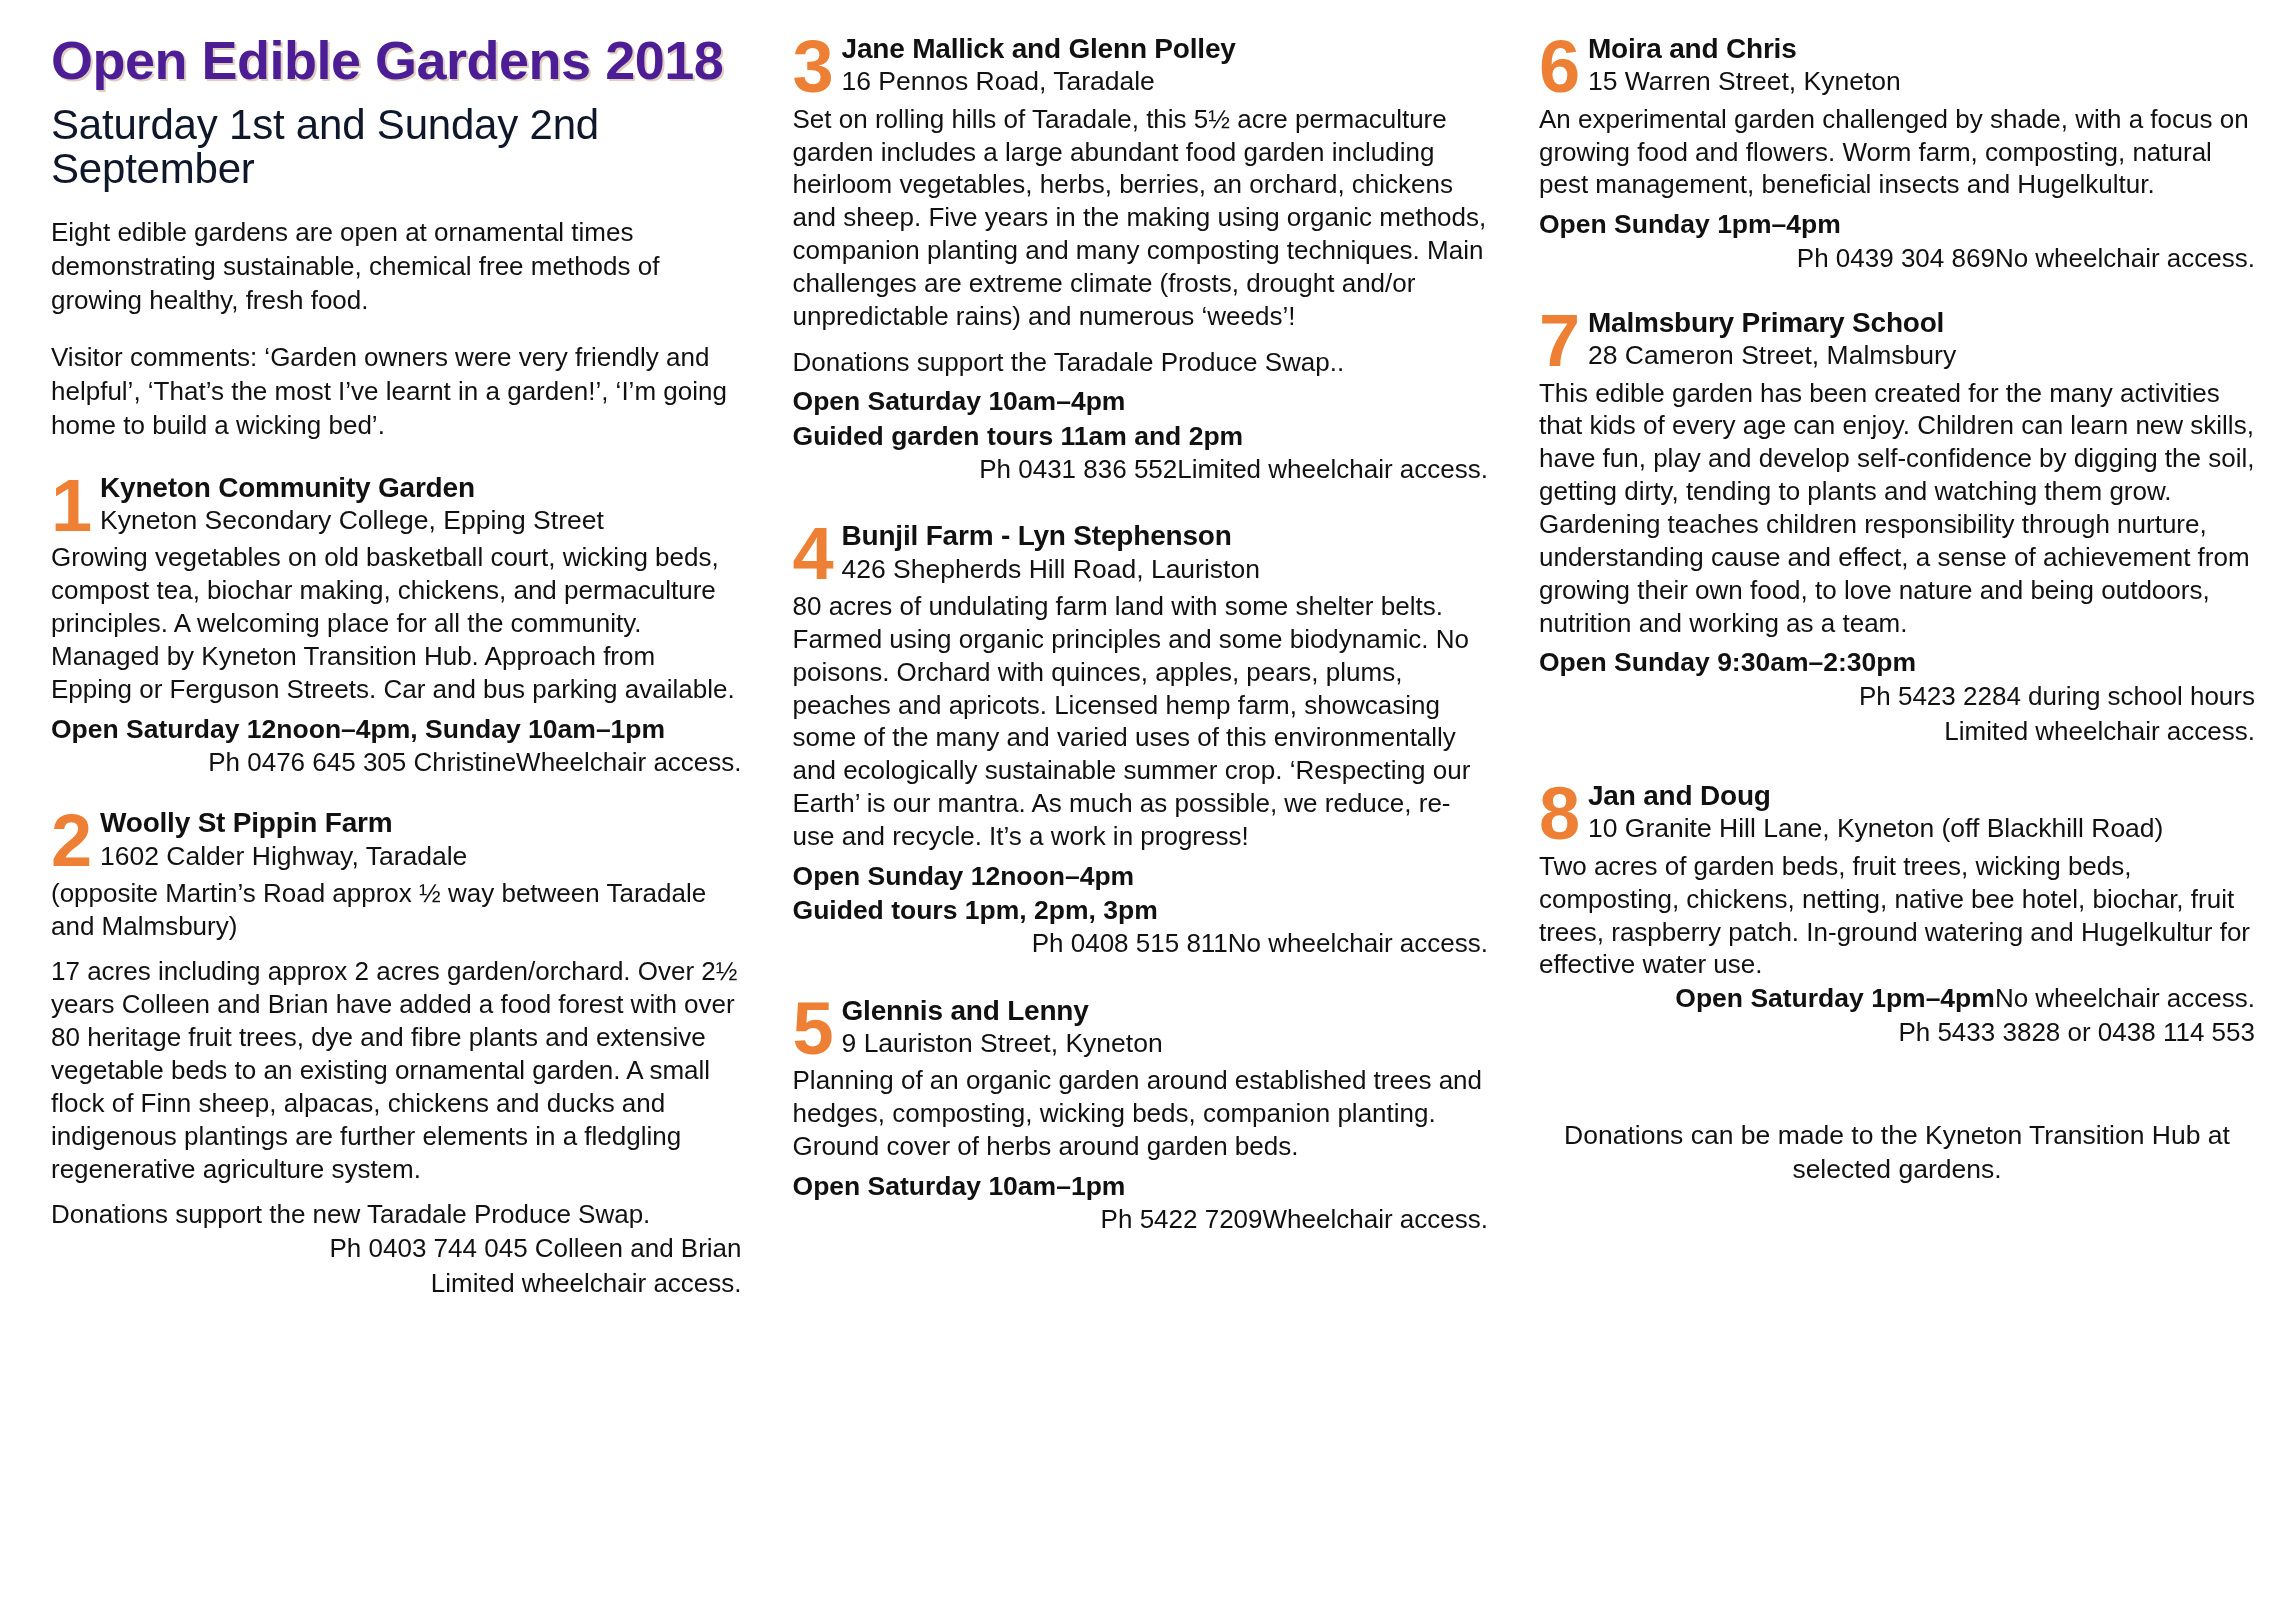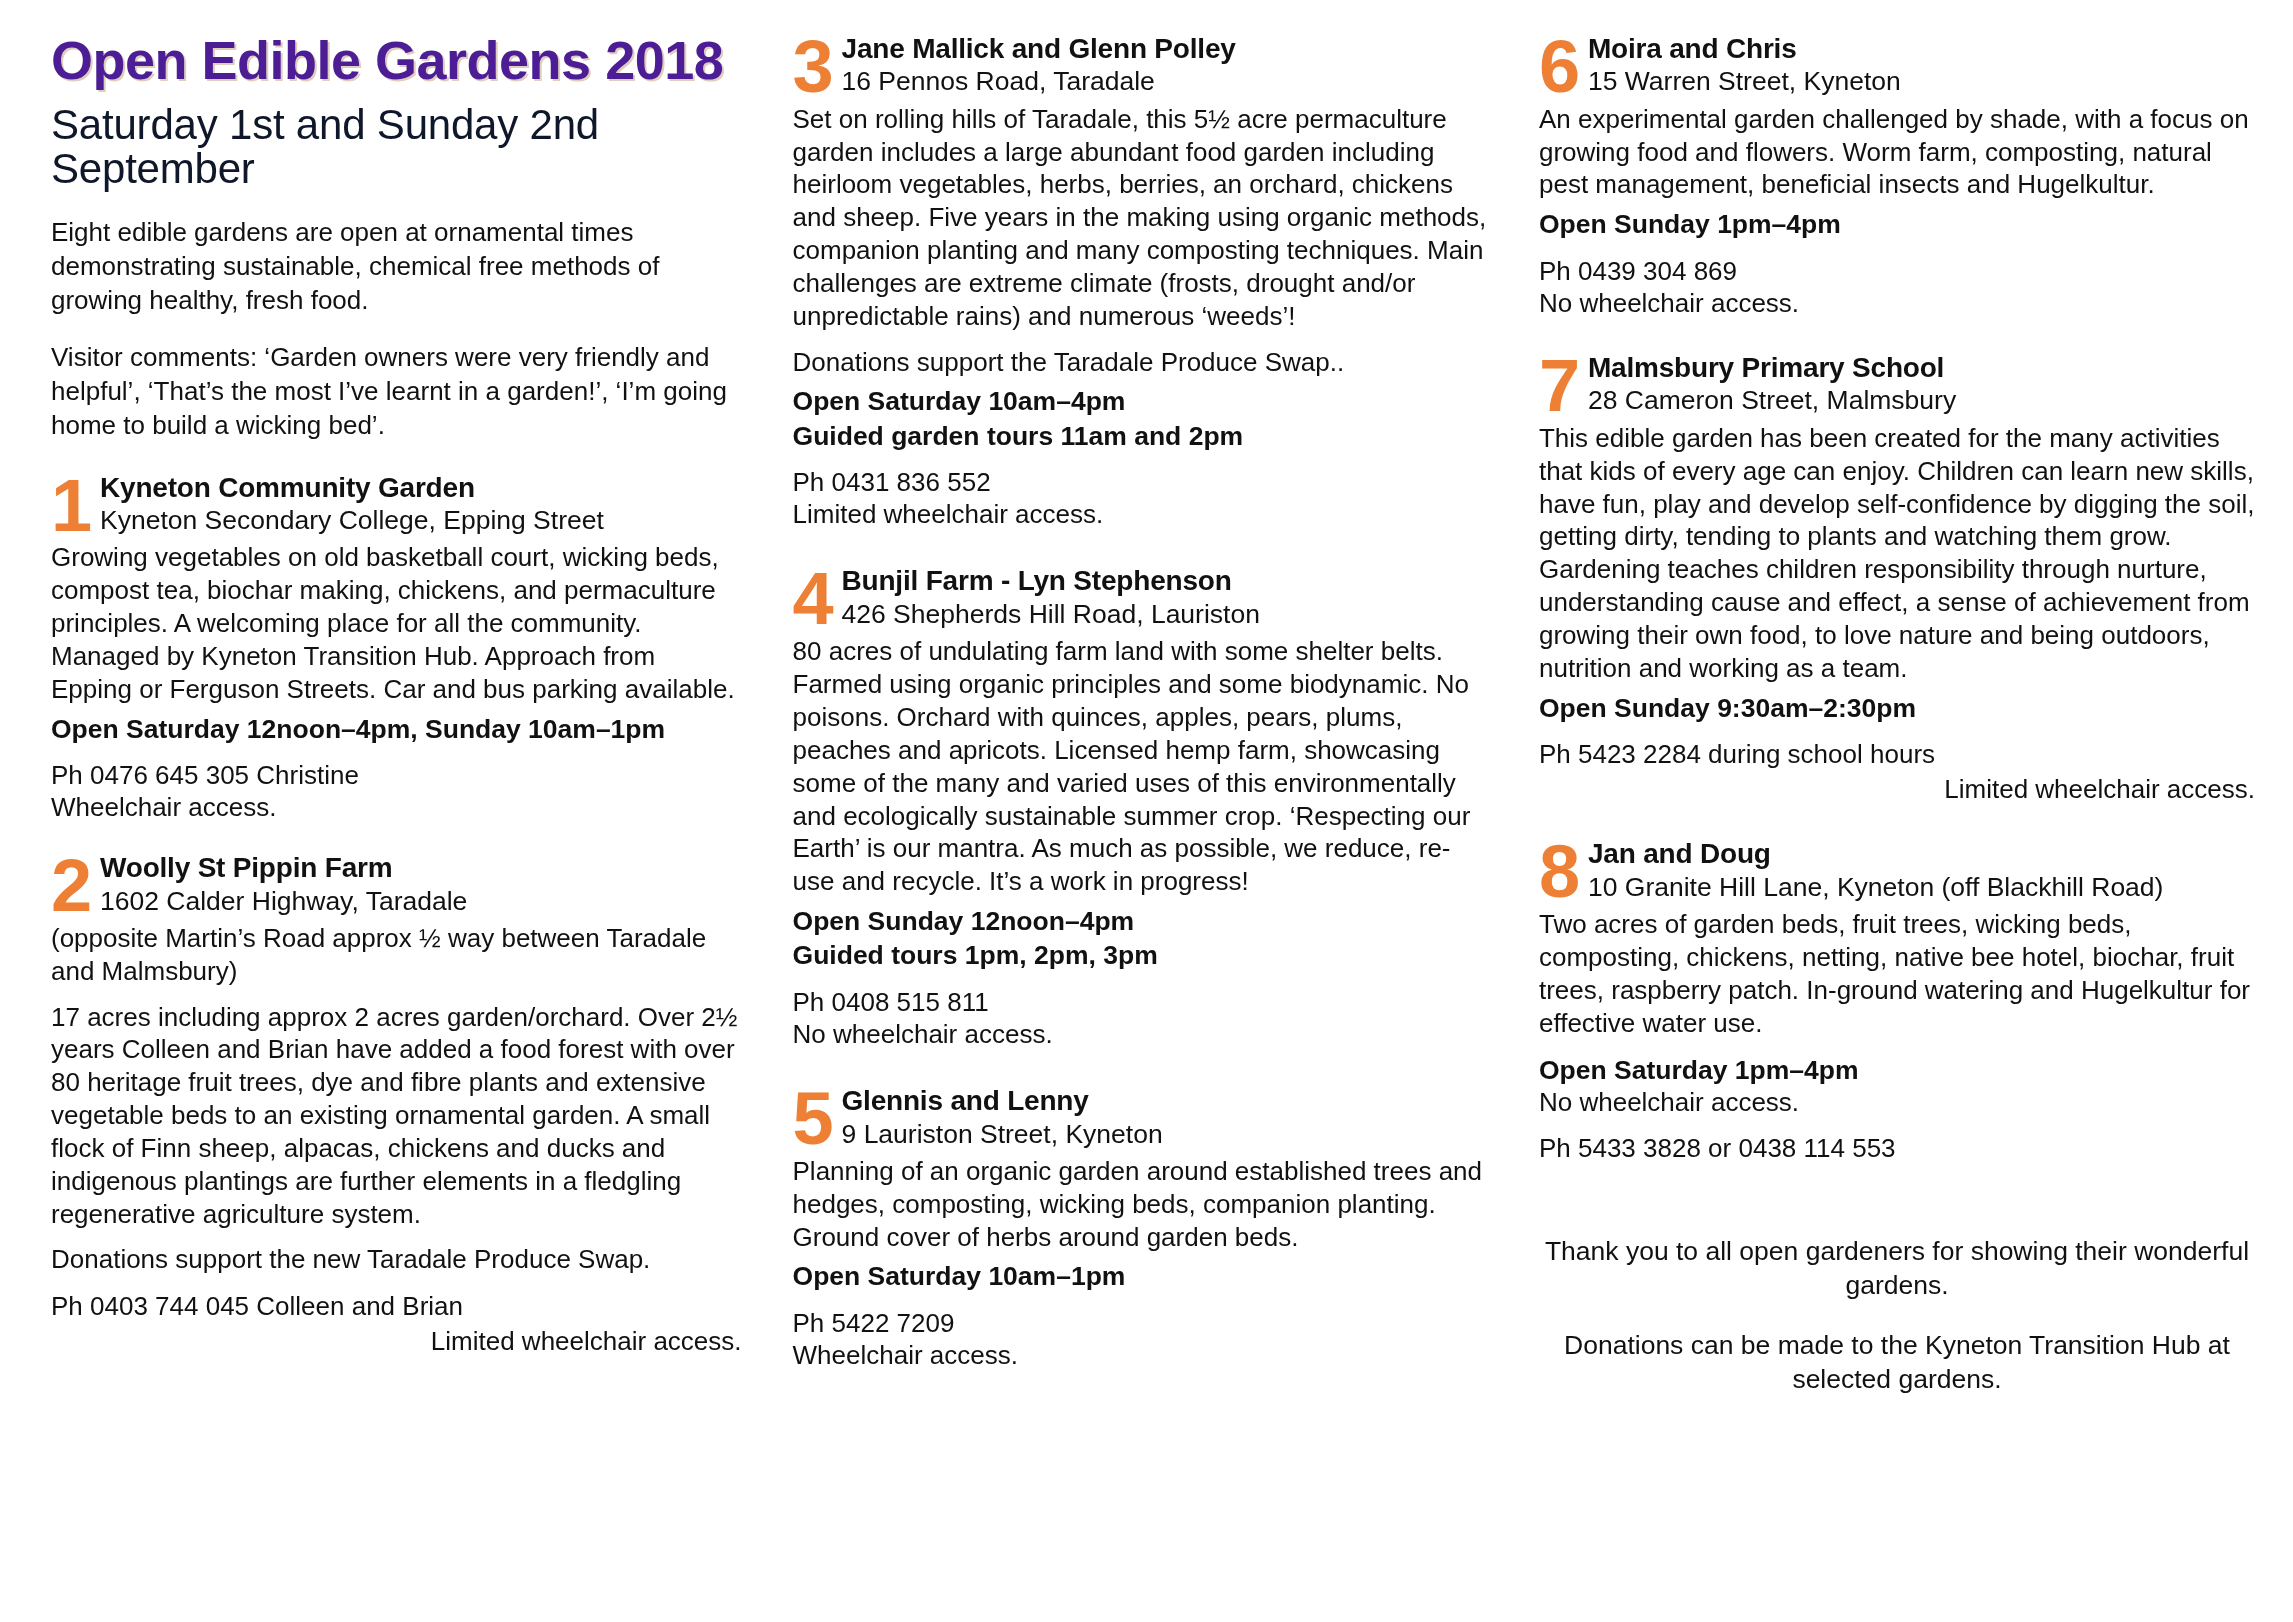--- a/index.html
+++ b/index.html
@@ -105,26 +105,26 @@
   .entry-body p:last-child { margin-bottom: 0; }
 
   .open-line {
     font-size: 26.5px;
     font-weight: bold;
     line-height: 1.22;
     margin: 6.9px 0 0 0;
   }
   .ph-row {
     display: flex;
-    flex-direction: column;
+    flex-direction: row;
     justify-content: flex-end;
     align-items: baseline;
     font-size: 26px;
     line-height: 1.24;
-    margin-top: 14px;
+    margin-top: 1px;
     width: 100%;
   }
   .ph-row .ph { white-space: nowrap; }
   .ph-row .acc { white-space: nowrap; text-align: right; }
   .acc-alone {
     font-size: 26px;
     text-align: right;
     line-height: 1.24;
     margin-top: 2.9px;
   }
@@ -304,21 +304,20 @@
         <div class="ph-row">
           <span class="open-line" style="margin-top:0;">Open Saturday 1pm–4pm</span>
           <span class="acc">No wheelchair access.</span>
         </div>
         <div class="ph-row">
           <span class="ph">Ph 5433 3828 or 0438 114 553</span>
         </div>
       </div>
 
       <div class="thanks">
-        <p>Thank you to all open gardeners for showing their wonderful gardens.</p>
         <p>Donations can be made to the Kyneton Transition Hub at selected gardens.</p>
       </div>
 
     </div>
 
   </div>
 </div>
 
 
 </body></html>

